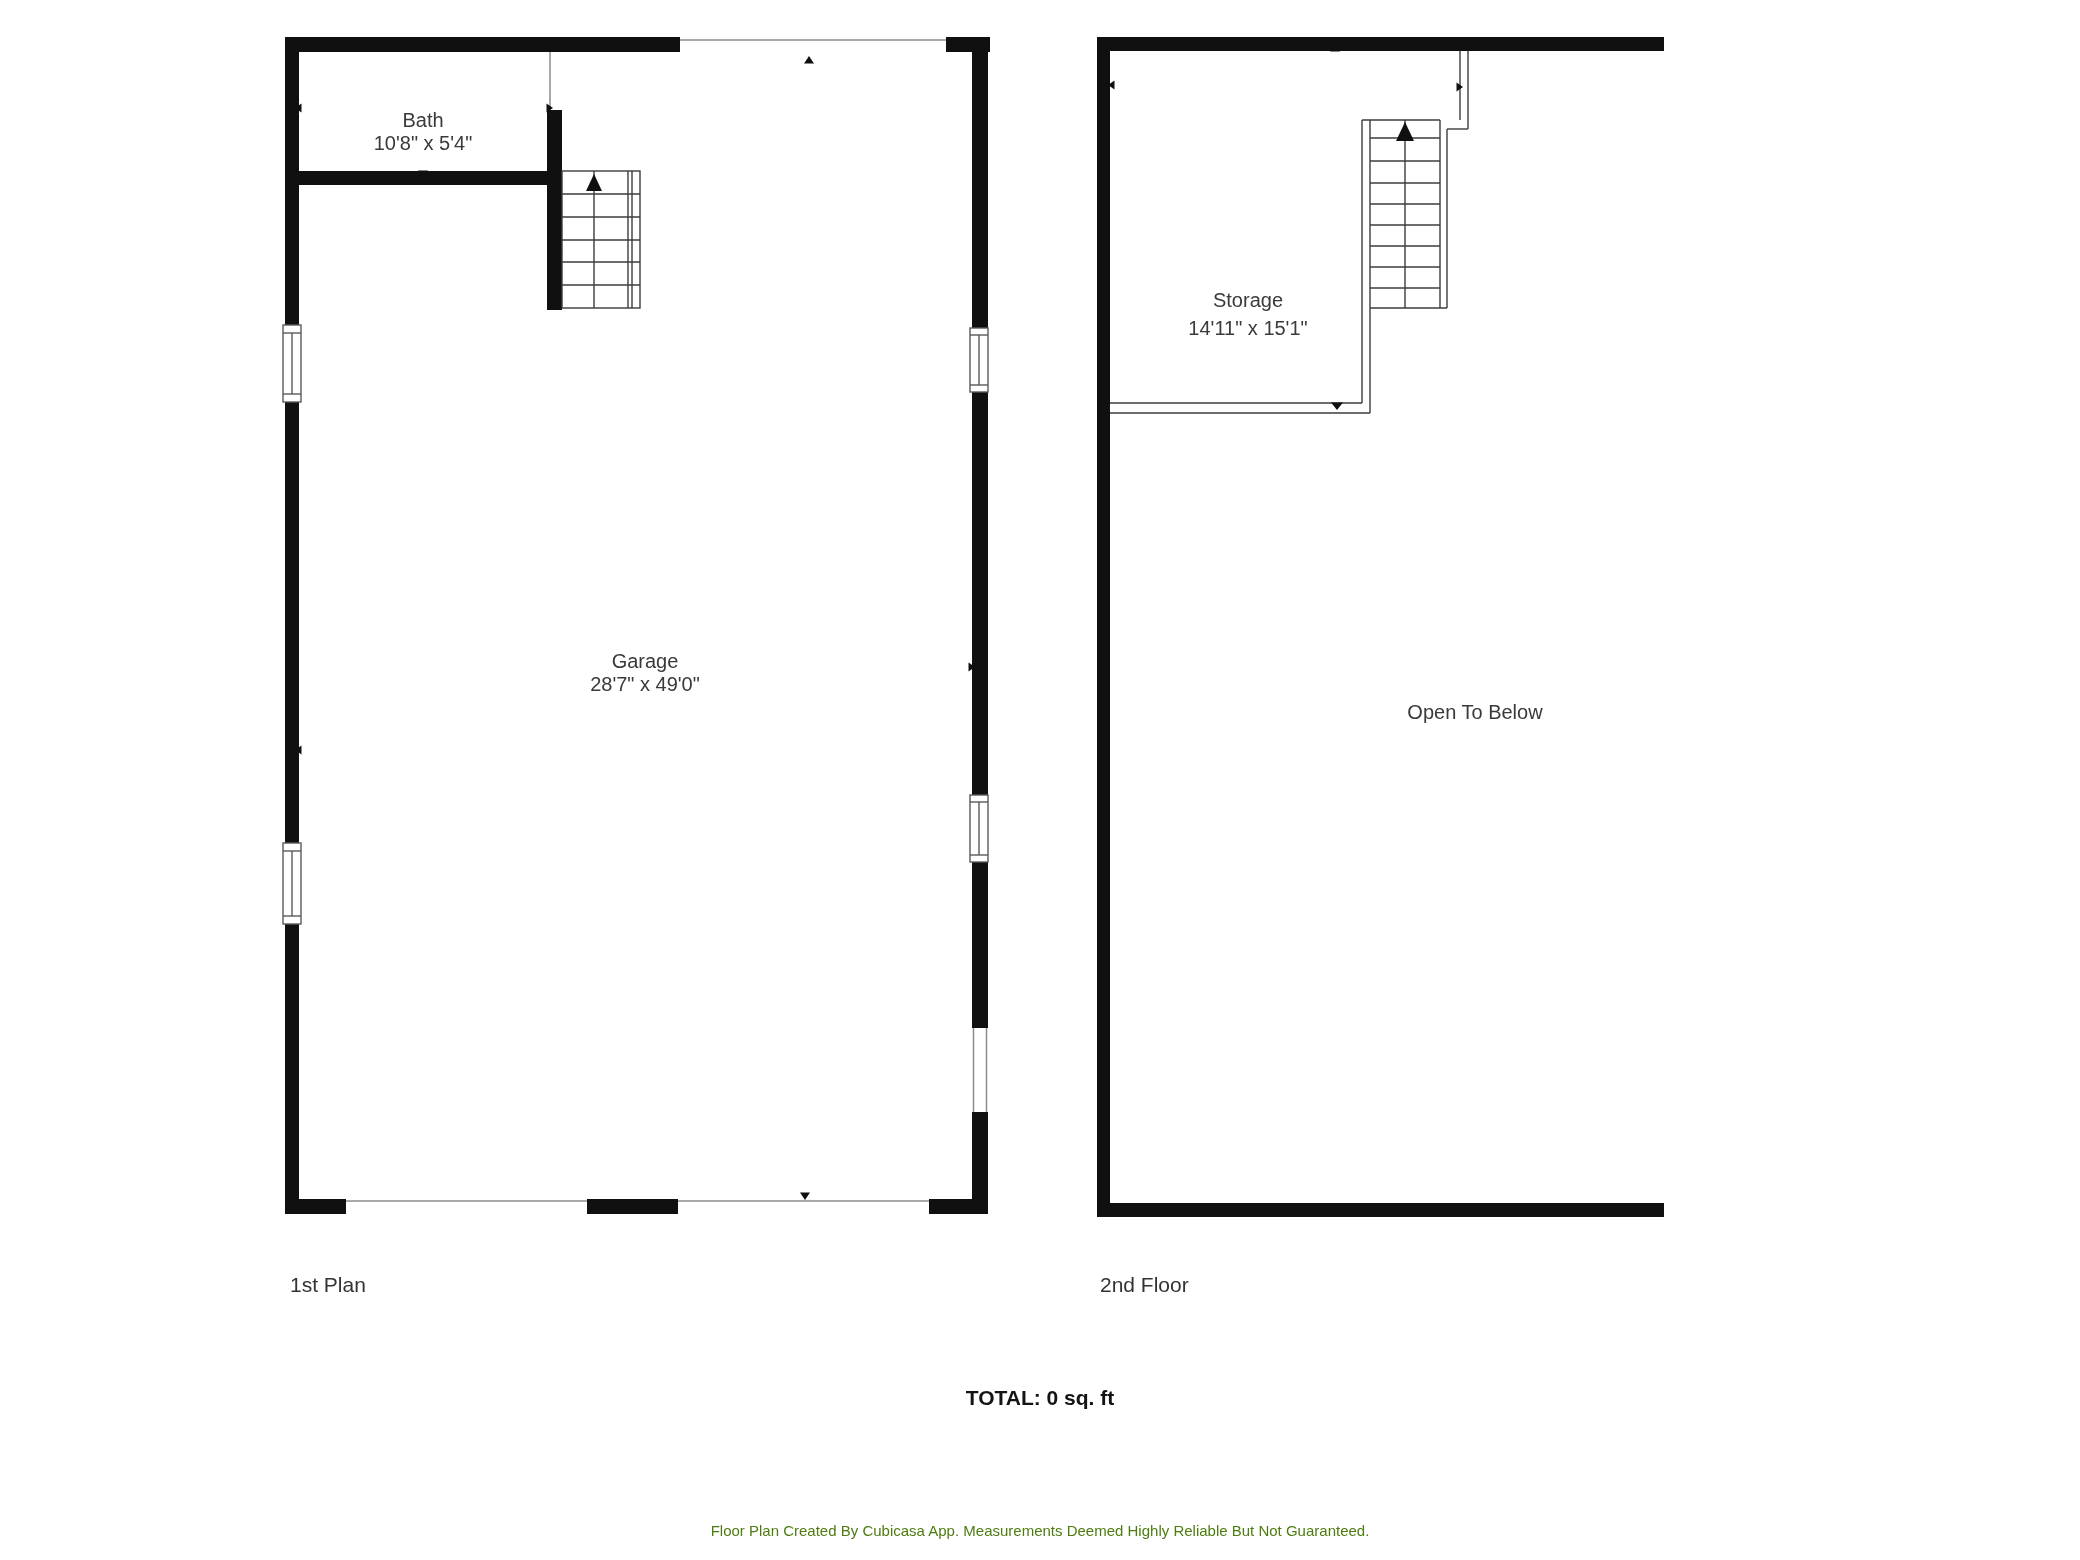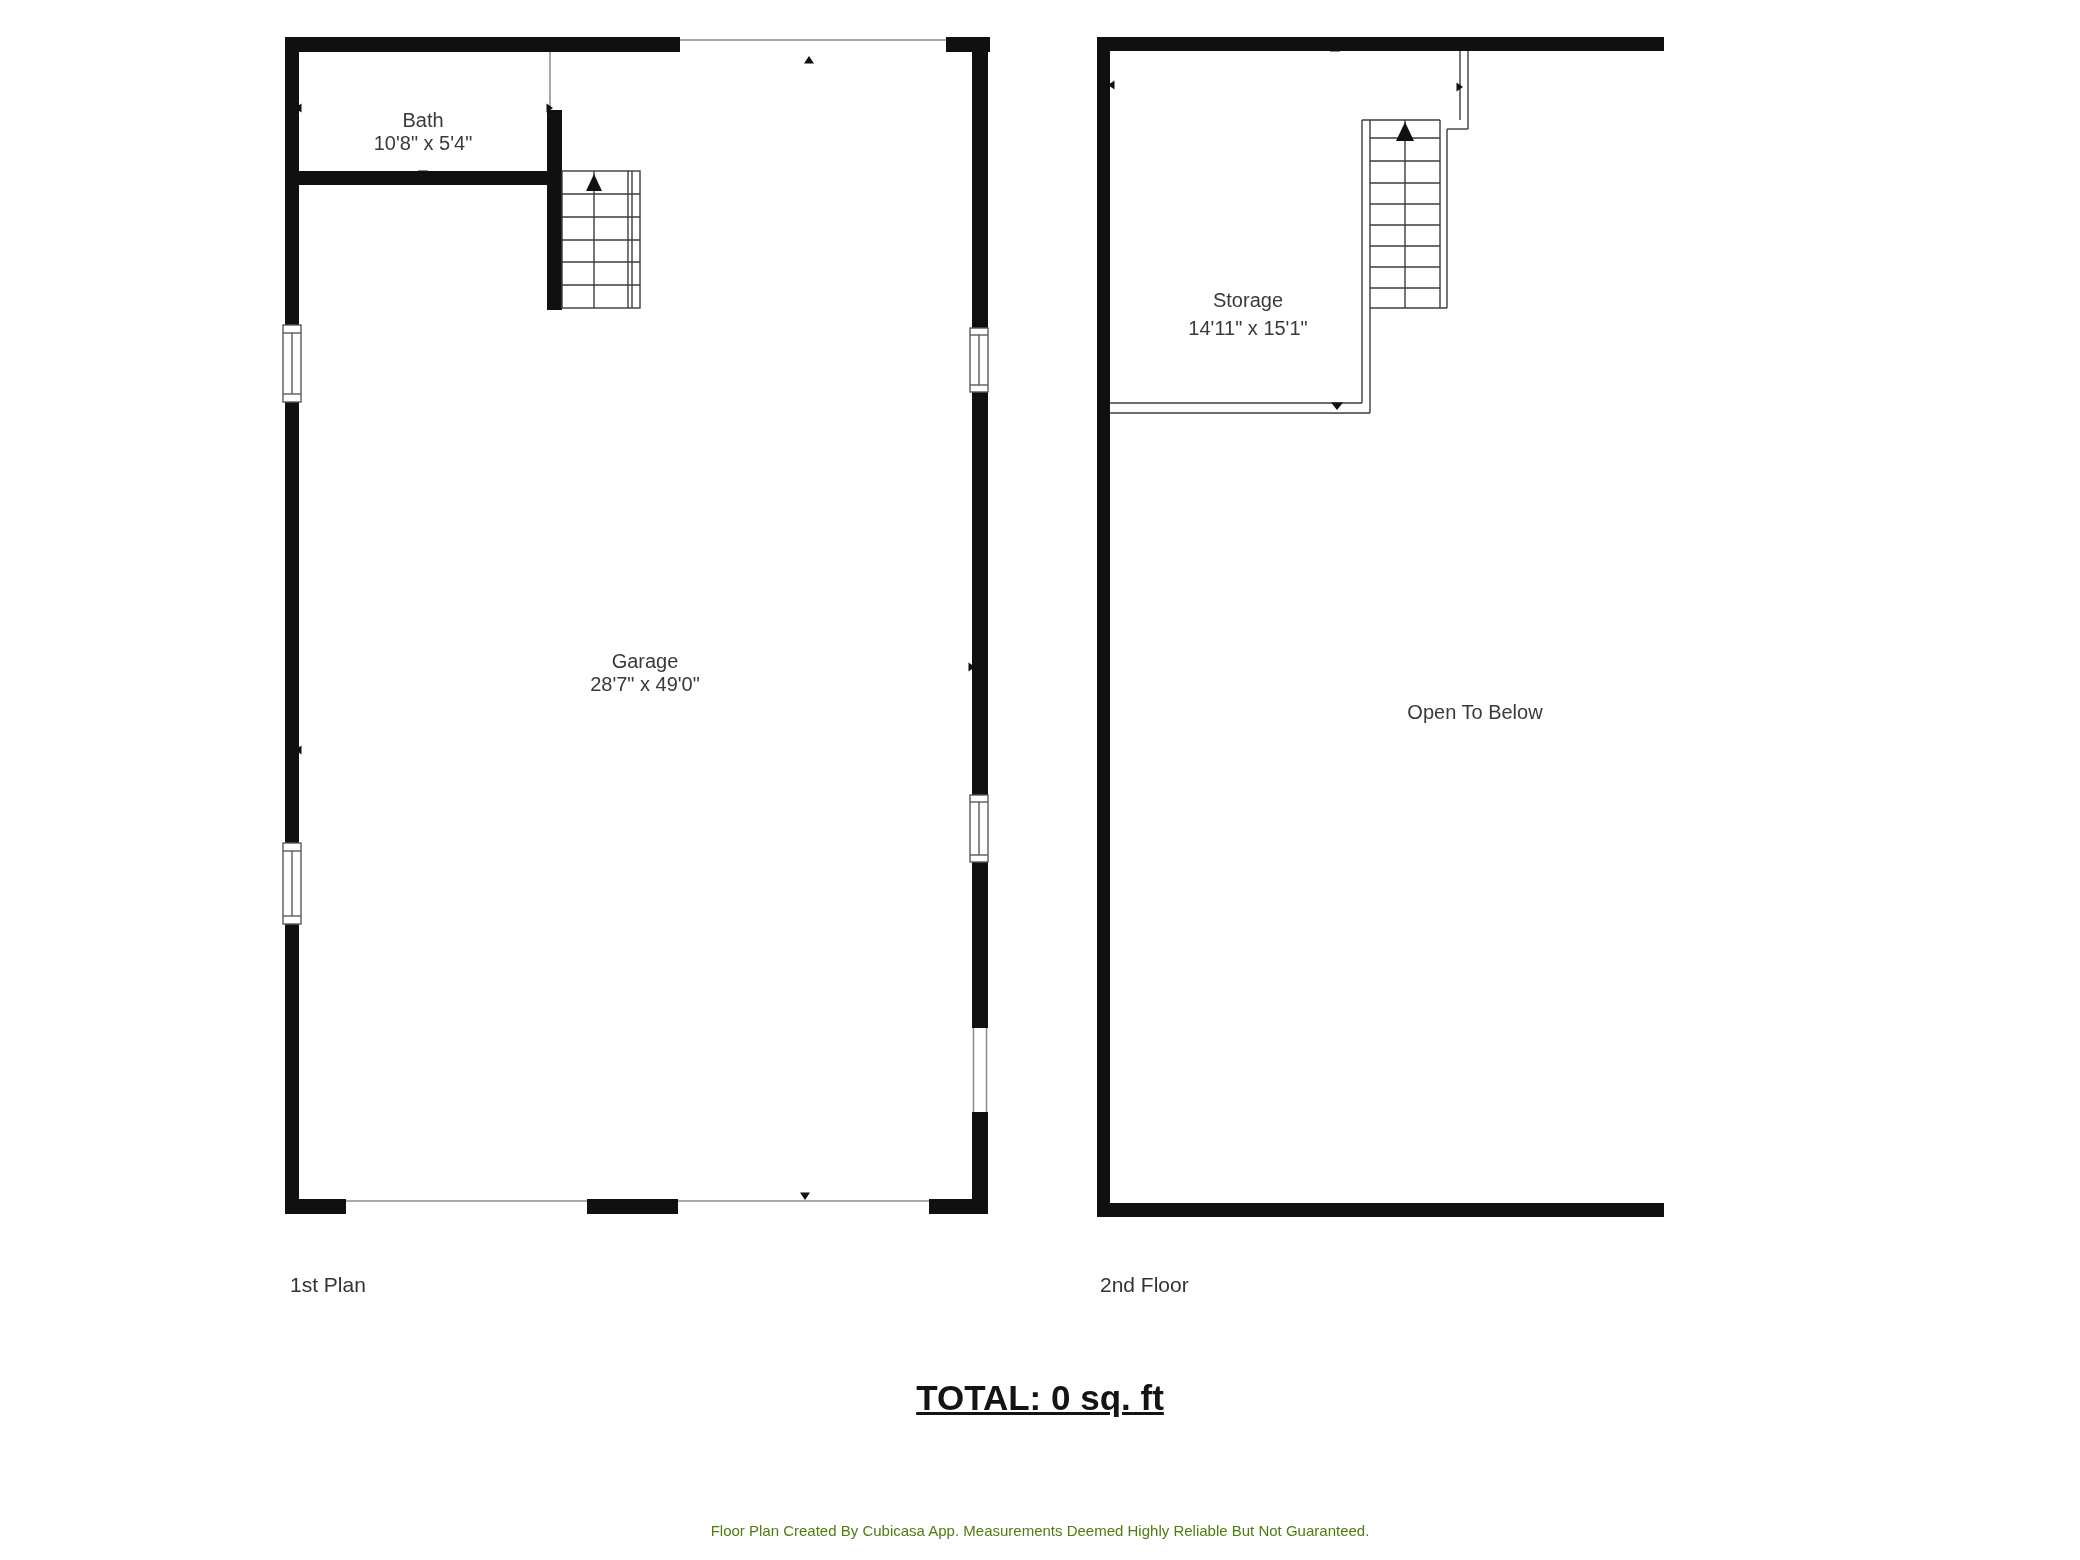--- a/index.html
+++ b/index.html
@@ -22,21 +22,21 @@
   .room-dims{font-size:20px;line-height:22px;}
   .floor-caption{
     position:absolute;
     transform:translate(0,-50%);
     font-size:21px;color:#333333;white-space:nowrap;
   }
   .footer-line{
     position:absolute;left:1040px;transform:translate(-50%,-50%);
     white-space:nowrap;color:#141414;text-align:center;
   }
-  .f-total{font-size:35px;font-weight:bold;text-decoration:underline;}
+  .f-total{font-size:21px;font-weight:bold;}
   .f-main{font-size:28px;}
   .f-disclaimer{font-size:15px;color:#4d7c0f;}
 </style>
 </head>
 <body>
 
 <div class="canvas">
 
   <svg width="2080" height="1560" viewBox="0 0 2080 1560" shape-rendering="crispEdges">
 

